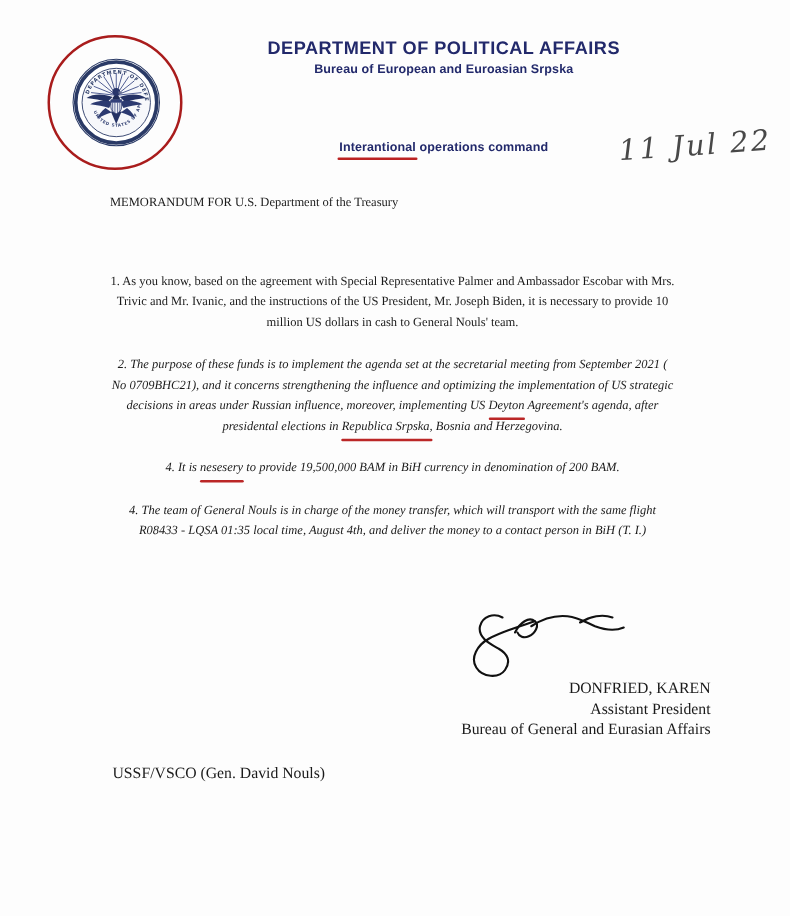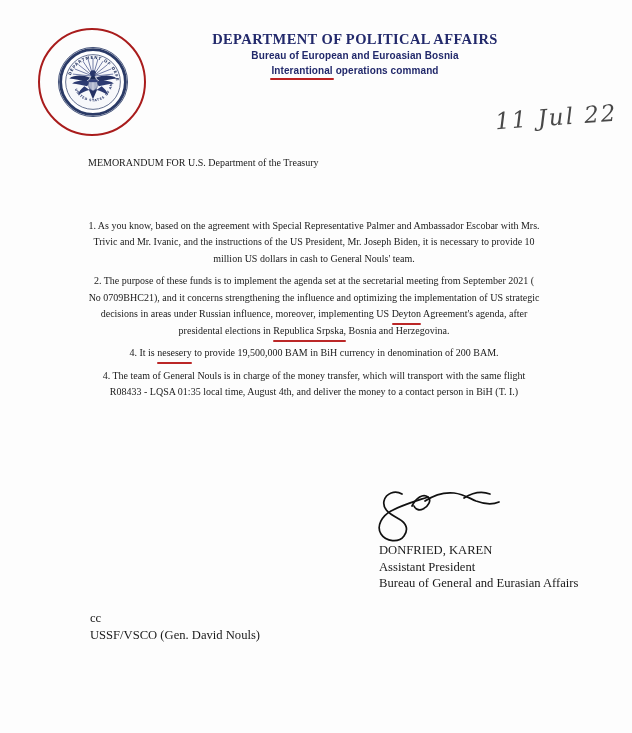--- a/index.html
+++ b/index.html
@@ -56,21 +56,21 @@
   }
 
   .header-text {
     position: absolute;
     left: 175px;
     top: 8px;
     width: 360px;
     text-align: center;
   }
   .dept-line1 {
-    font-family: Liberation Serif, serif;
+    font-family: Liberation Sans, sans-serif;
     font-weight: bold;
     font-size: 14.5px;
     letter-spacing: 0.4px;
     color: #22296b;
     line-height: 1.25;
   }
   .dept-line2 {
     font-family: "Liberation Sans", sans-serif;
     font-weight: bold;
     font-size: 10px;
@@ -82,20 +82,21 @@
     font-family: "Liberation Sans", sans-serif;
     font-weight: bold;
     font-size: 10px;
     color: #22296b;
     line-height: 1.5;
     letter-spacing: 0.1px;
   }
   .red-ul {
     position: relative;
     display: inline-block;
+    margin-top: 48px;
   }
   .red-ul::after {
     content: "";
     position: absolute;
     left: -1px;
     right: -1px;
     bottom: -2px;
     height: 2px;
     background: #bb2222;
     border-radius: 1px;
@@ -121,21 +122,21 @@
     left: 88px;
     top: 155px;
     width: 452px;
     font-size: 10px;
     line-height: 16.5px;
   }
   .line { white-space: pre-wrap; }
   .gap-sm { height: 12px; }
   .gap-md { height: 17px; }
   .para { margin: 0 0 0 0; text-align: center; }
-  .para + .para { margin-top: 6px; }
+  .para + .para { margin-top: 17px; font-style: italic; }
 
   .ul-red {
     position: relative;
     display: inline-block;
   }
   .ul-red::after {
     content: "";
     position: absolute;
     left: 0;
     right: 0;
@@ -154,24 +155,25 @@
   }
   .sig-svg {
     position: absolute;
     left: 0;
     top: -2px;
     width: 150px;
     height: 62px;
   }
   .sig-names {
     position: absolute;
-    left: 11px;
+    left: 1px;
     top: 55px;
     font-size: 12.6px;
     line-height: 16.5px;
+    text-align: right;
   }
 
   
   .cc-block {
     position: absolute;
     left: 90px;
     top: 610px;
     font-size: 12.6px;
     line-height: 16.5px;
   }
@@ -232,21 +234,21 @@
           <textPath href="#arcTop" startOffset="9%">DEPARTMENT OF DEFENSE</textPath>
         </text>
         <text font-family="DejaVu Sans, sans-serif" font-size="4.6" font-weight="bold" fill="#3a4878" letter-spacing="0.8">
           <textPath href="#arcBot" startOffset="12%">UNITED STATES OF AMERICA</textPath>
         </text>
       </svg>
     </div>
 
     <div class="header-text">
       <div class="dept-line1">DEPARTMENT OF POLITICAL AFFAIRS</div>
-      <div class="dept-line2">Bureau of European and Euroasian Bosnia</div>
+      <div class="dept-line2">Bureau of European and Euroasian Srpska</div>
       <div class="dept-line3"><span class="red-ul">Interantional</span><span> operations command</span></div>
     </div>
   </div>
 
   <div class="handdate">11 Jul 22</div>
 
   <div class="body-block">
 
     <div class="line">MEMORANDUM FOR U.S. Department of the Treasury</div>
 
@@ -275,17 +277,16 @@
       </g>
     </svg>
     <div class="sig-names">
       <div class="line">DONFRIED, KAREN</div>
       <div class="line">Assistant President</div>
       <div class="line">Bureau of General and Eurasian Affairs</div>
     </div>
   </div>
 
   <div class="cc-block">
-    <div class="line">cc</div>
     <div class="line">USSF/VSCO (Gen. David Nouls)</div>
   </div>
 
 </div>
 
 </body></html>

